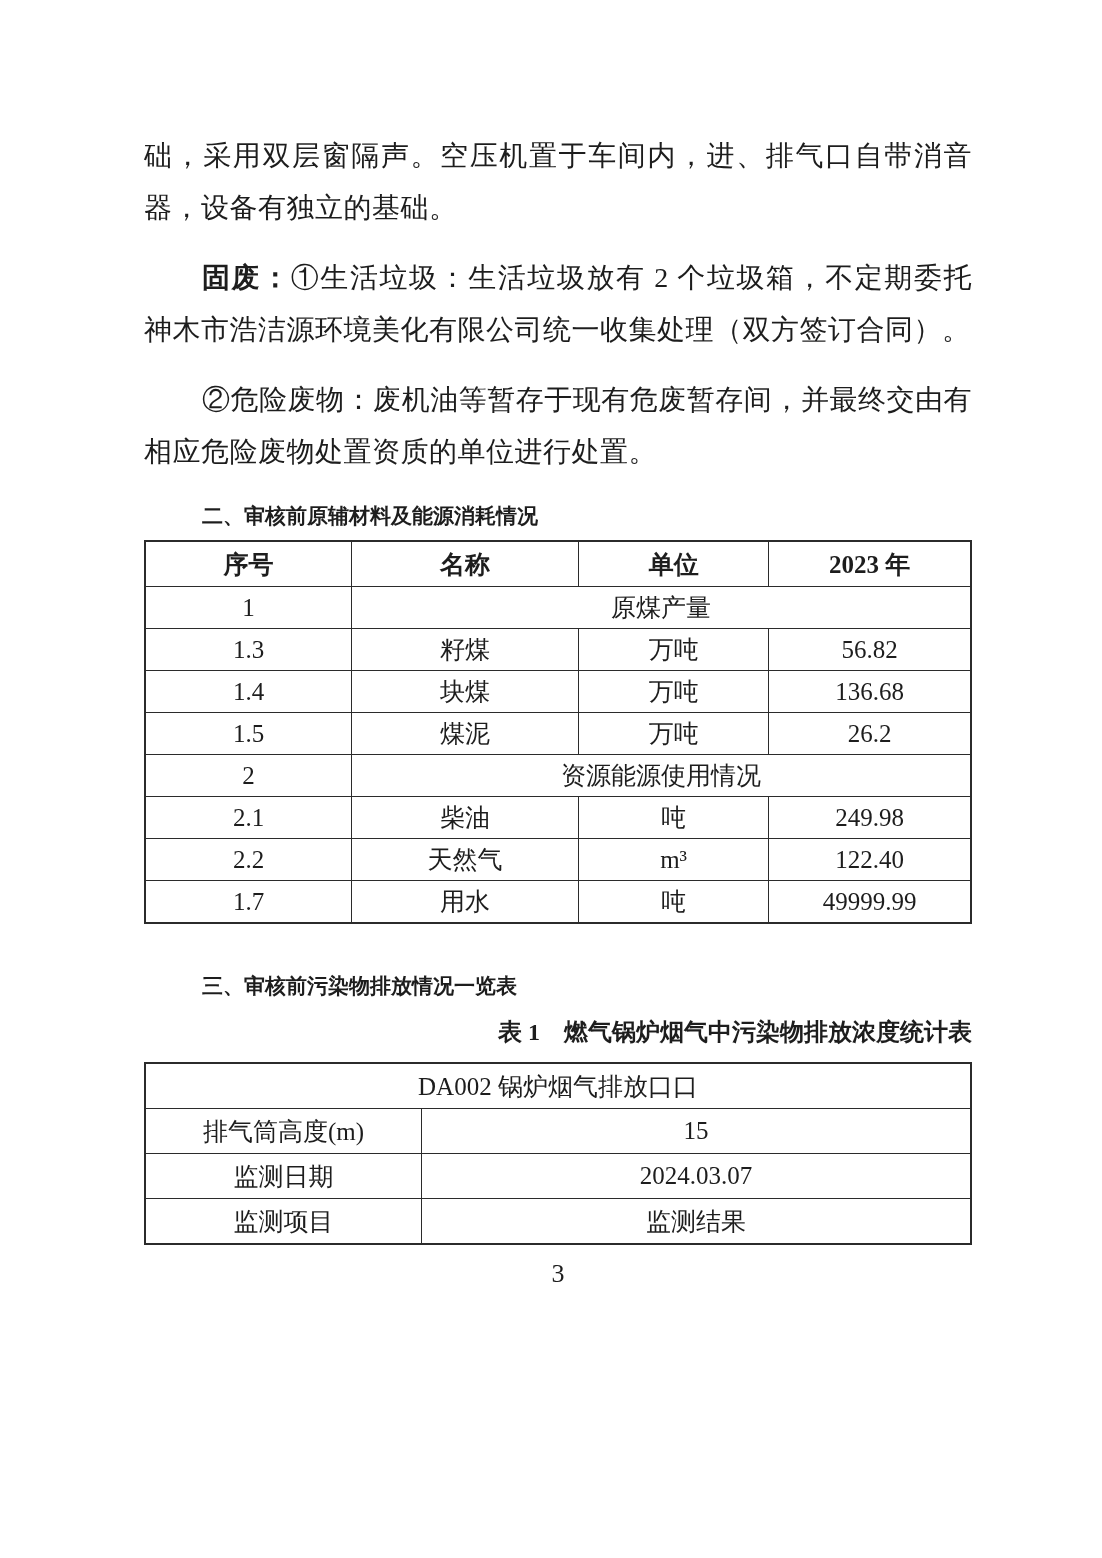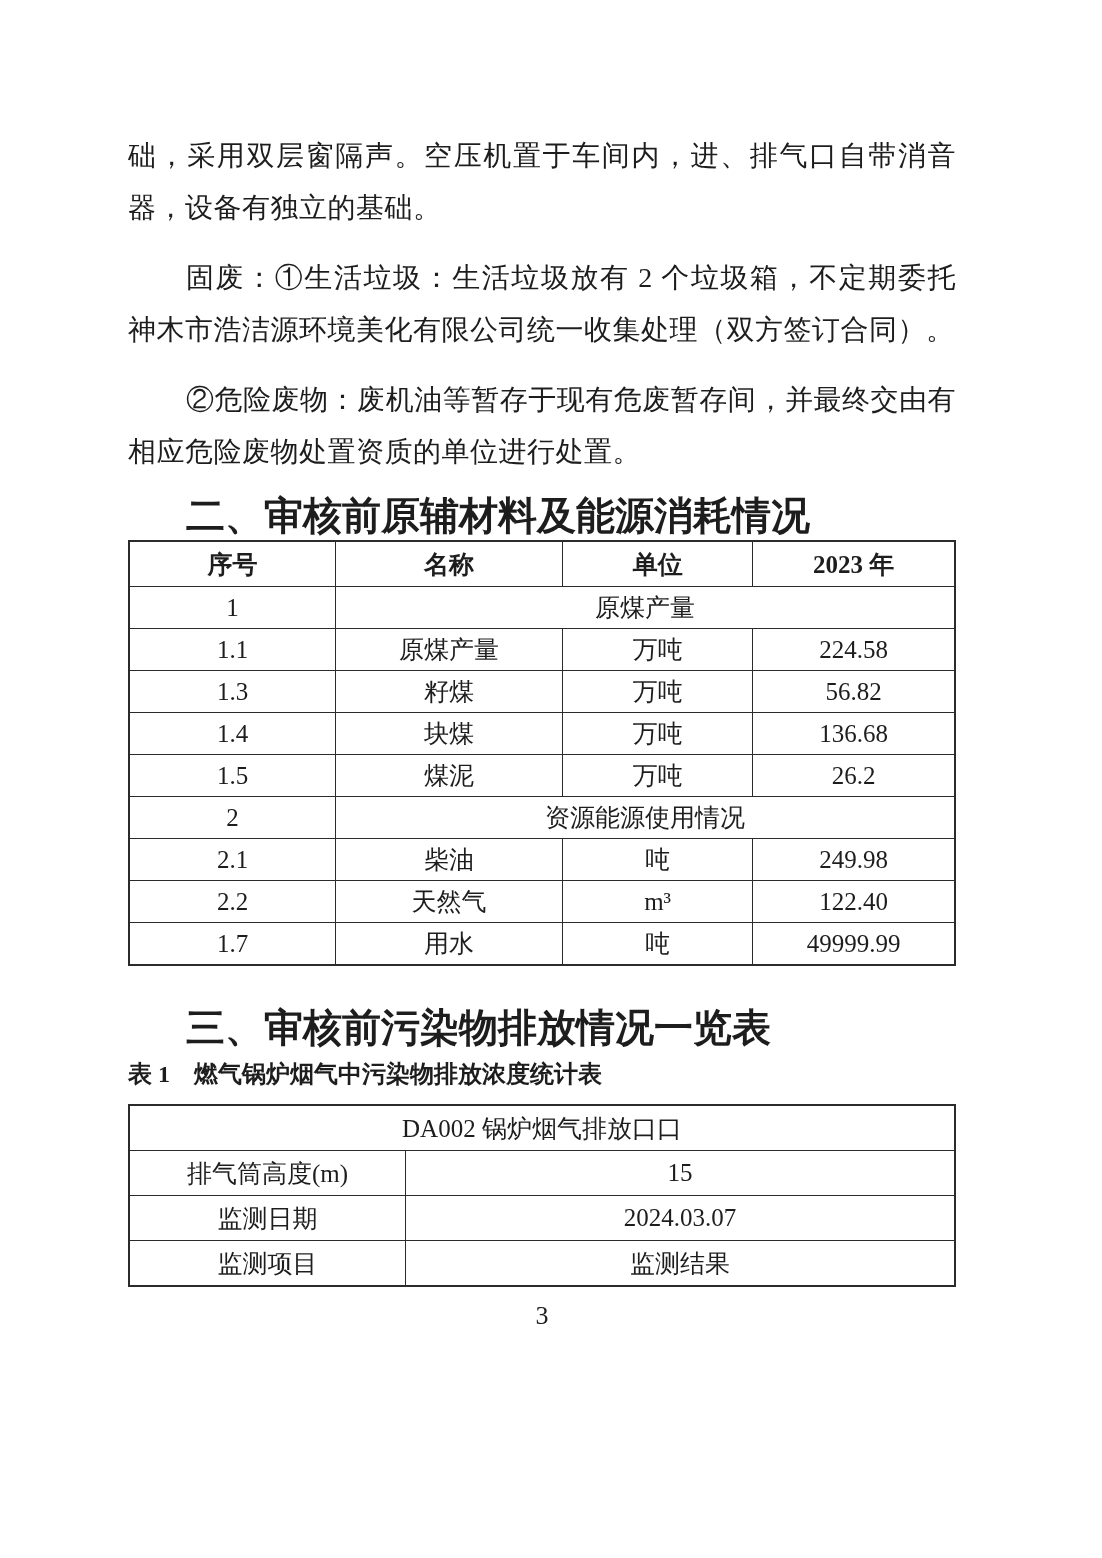--- a/index.html
+++ b/index.html
@@ -8,43 +8,43 @@
     width: 1102px;
     height: 1558px;
     margin: 0 auto;
     background: #ffffff;
     font-family: "Liberation Serif", "DejaVu Serif", serif;
     color: #1d1d1d;
     overflow: hidden;
   }
   .content {
     position: absolute;
-    left: 128px;
+    left: 144px;
     top: 130px;
     width: 828px;
   }
   p.body-text {
     font-size: 28px;
     line-height: 52px;
     text-align: justify;
     margin: 0 0 18px 0;
     letter-spacing: 0.5px;
   }
   .indent { text-indent: 58px; }
-  .bold { font-weight: normal; }
+  .bold { font-weight: bold; }
   h2.section-heading {
-    font-size: 39px;
+    font-size: 21px;
     font-weight: bold;
     line-height: 40px;
     margin: 16px 0 4px 0;
     text-indent: 58px;
   }
   h2.mt { margin-top: 42px; margin-bottom: 0; }
   .table-caption {
-    text-align: left;
+    text-align: right;
     font-size: 24px;
     font-weight: bold;
     line-height: 28px;
     margin-top: 12px;
     white-space: pre-wrap;
   }
   table.doc-table {
     border-collapse: collapse;
     table-layout: fixed;
     width: 828px;
@@ -94,26 +94,20 @@
       <tbody>
           <tr>
         <th>序号</th>
         <th>名称</th>
         <th>单位</th>
         <th>2023 年</th>
       </tr>
       <tr>
         <td>1</td>
         <td colspan="3">原煤产量</td>
-      </tr>
-      <tr>
-        <td>1.1</td>
-        <td>原煤产量</td>
-        <td>万吨</td>
-        <td>224.58</td>
       </tr>
       <tr>
         <td>1.3</td>
         <td>籽煤</td>
         <td>万吨</td>
         <td>56.82</td>
       </tr>
       <tr>
         <td>1.4</td>
         <td>块煤</td>

